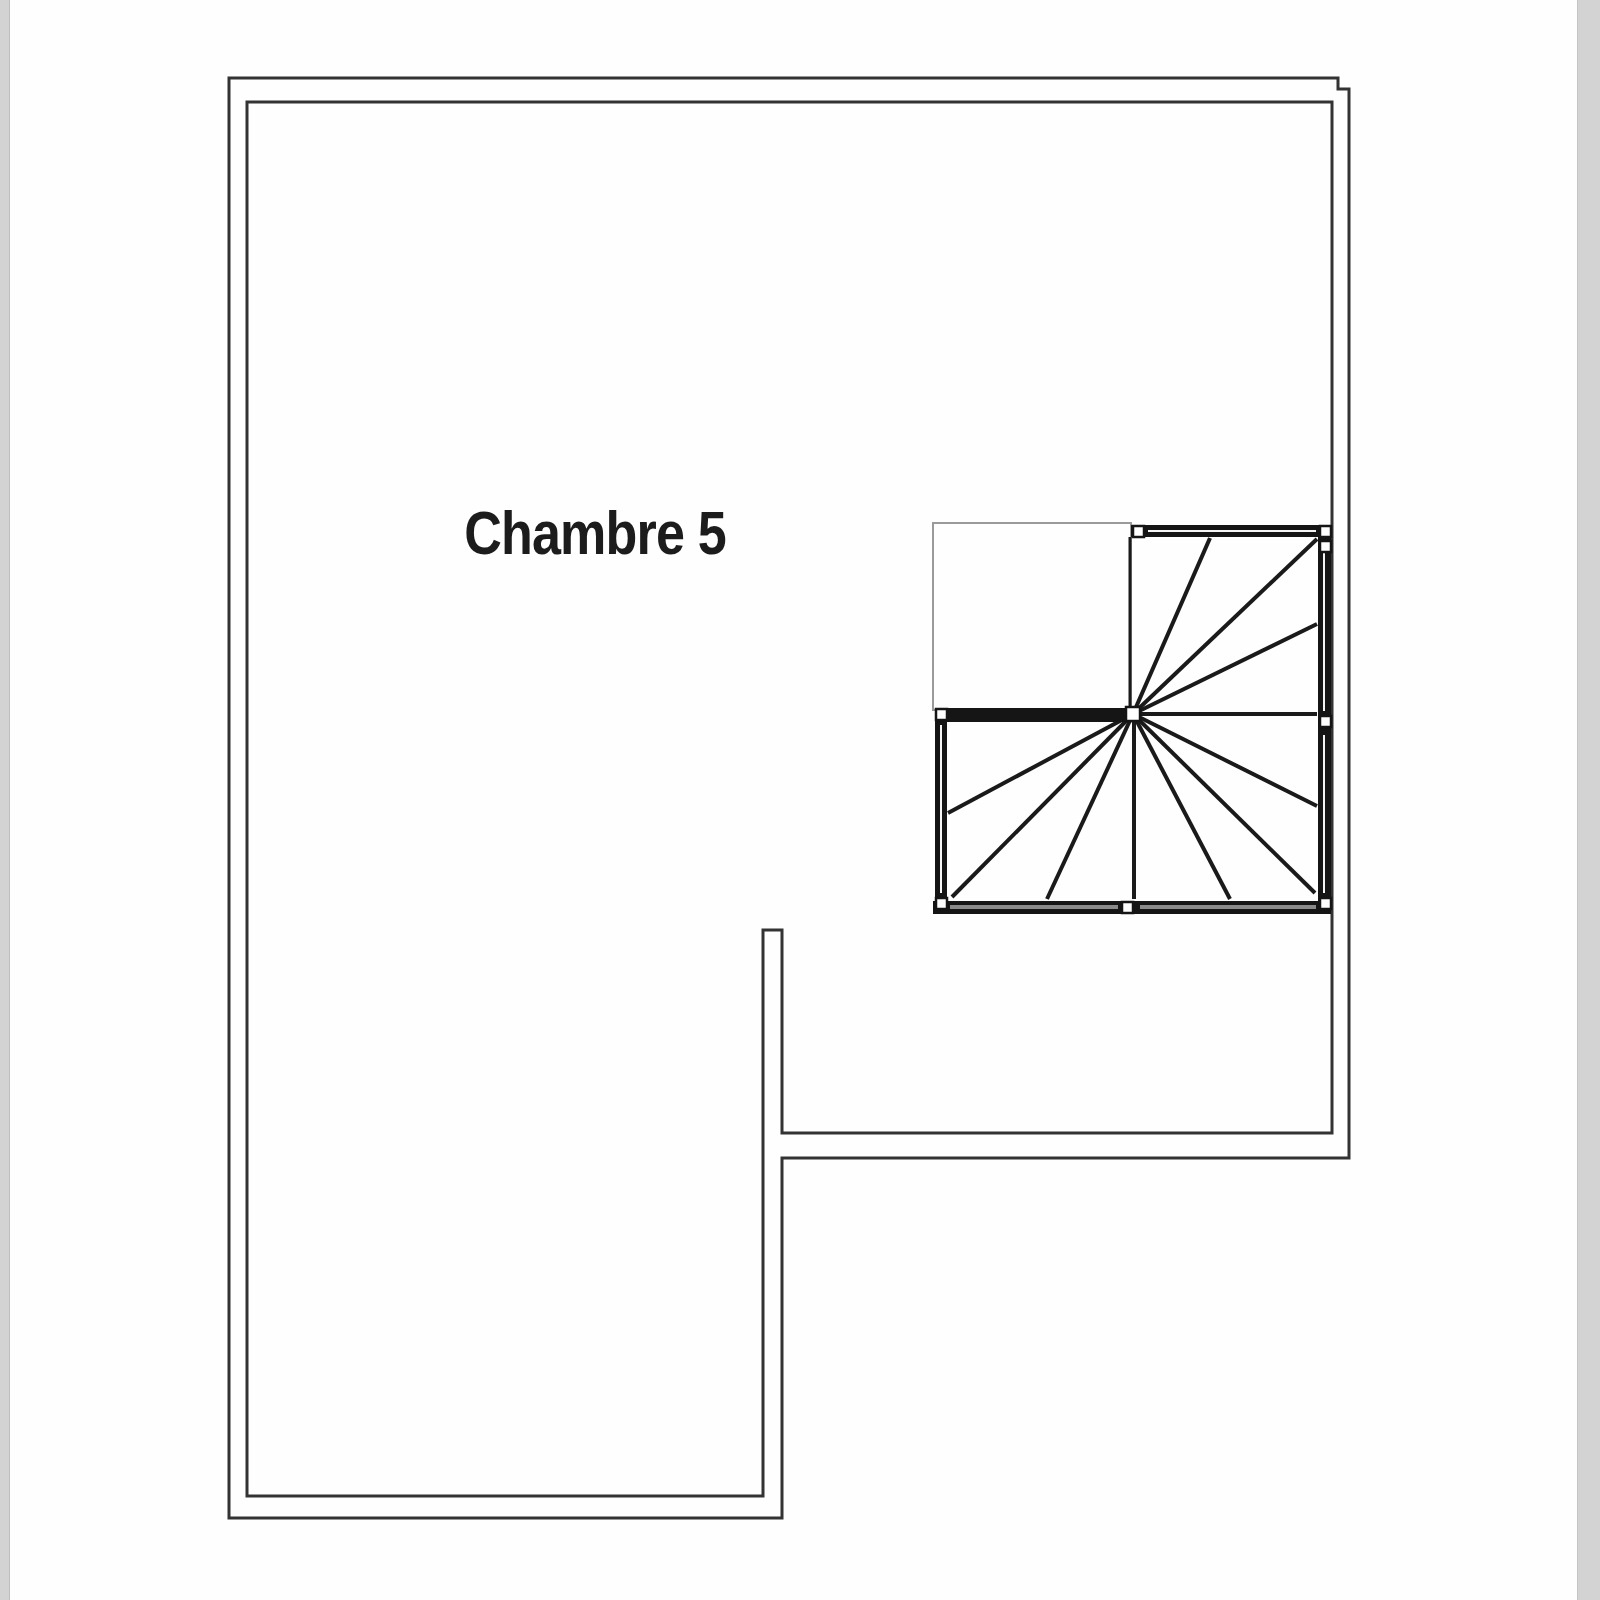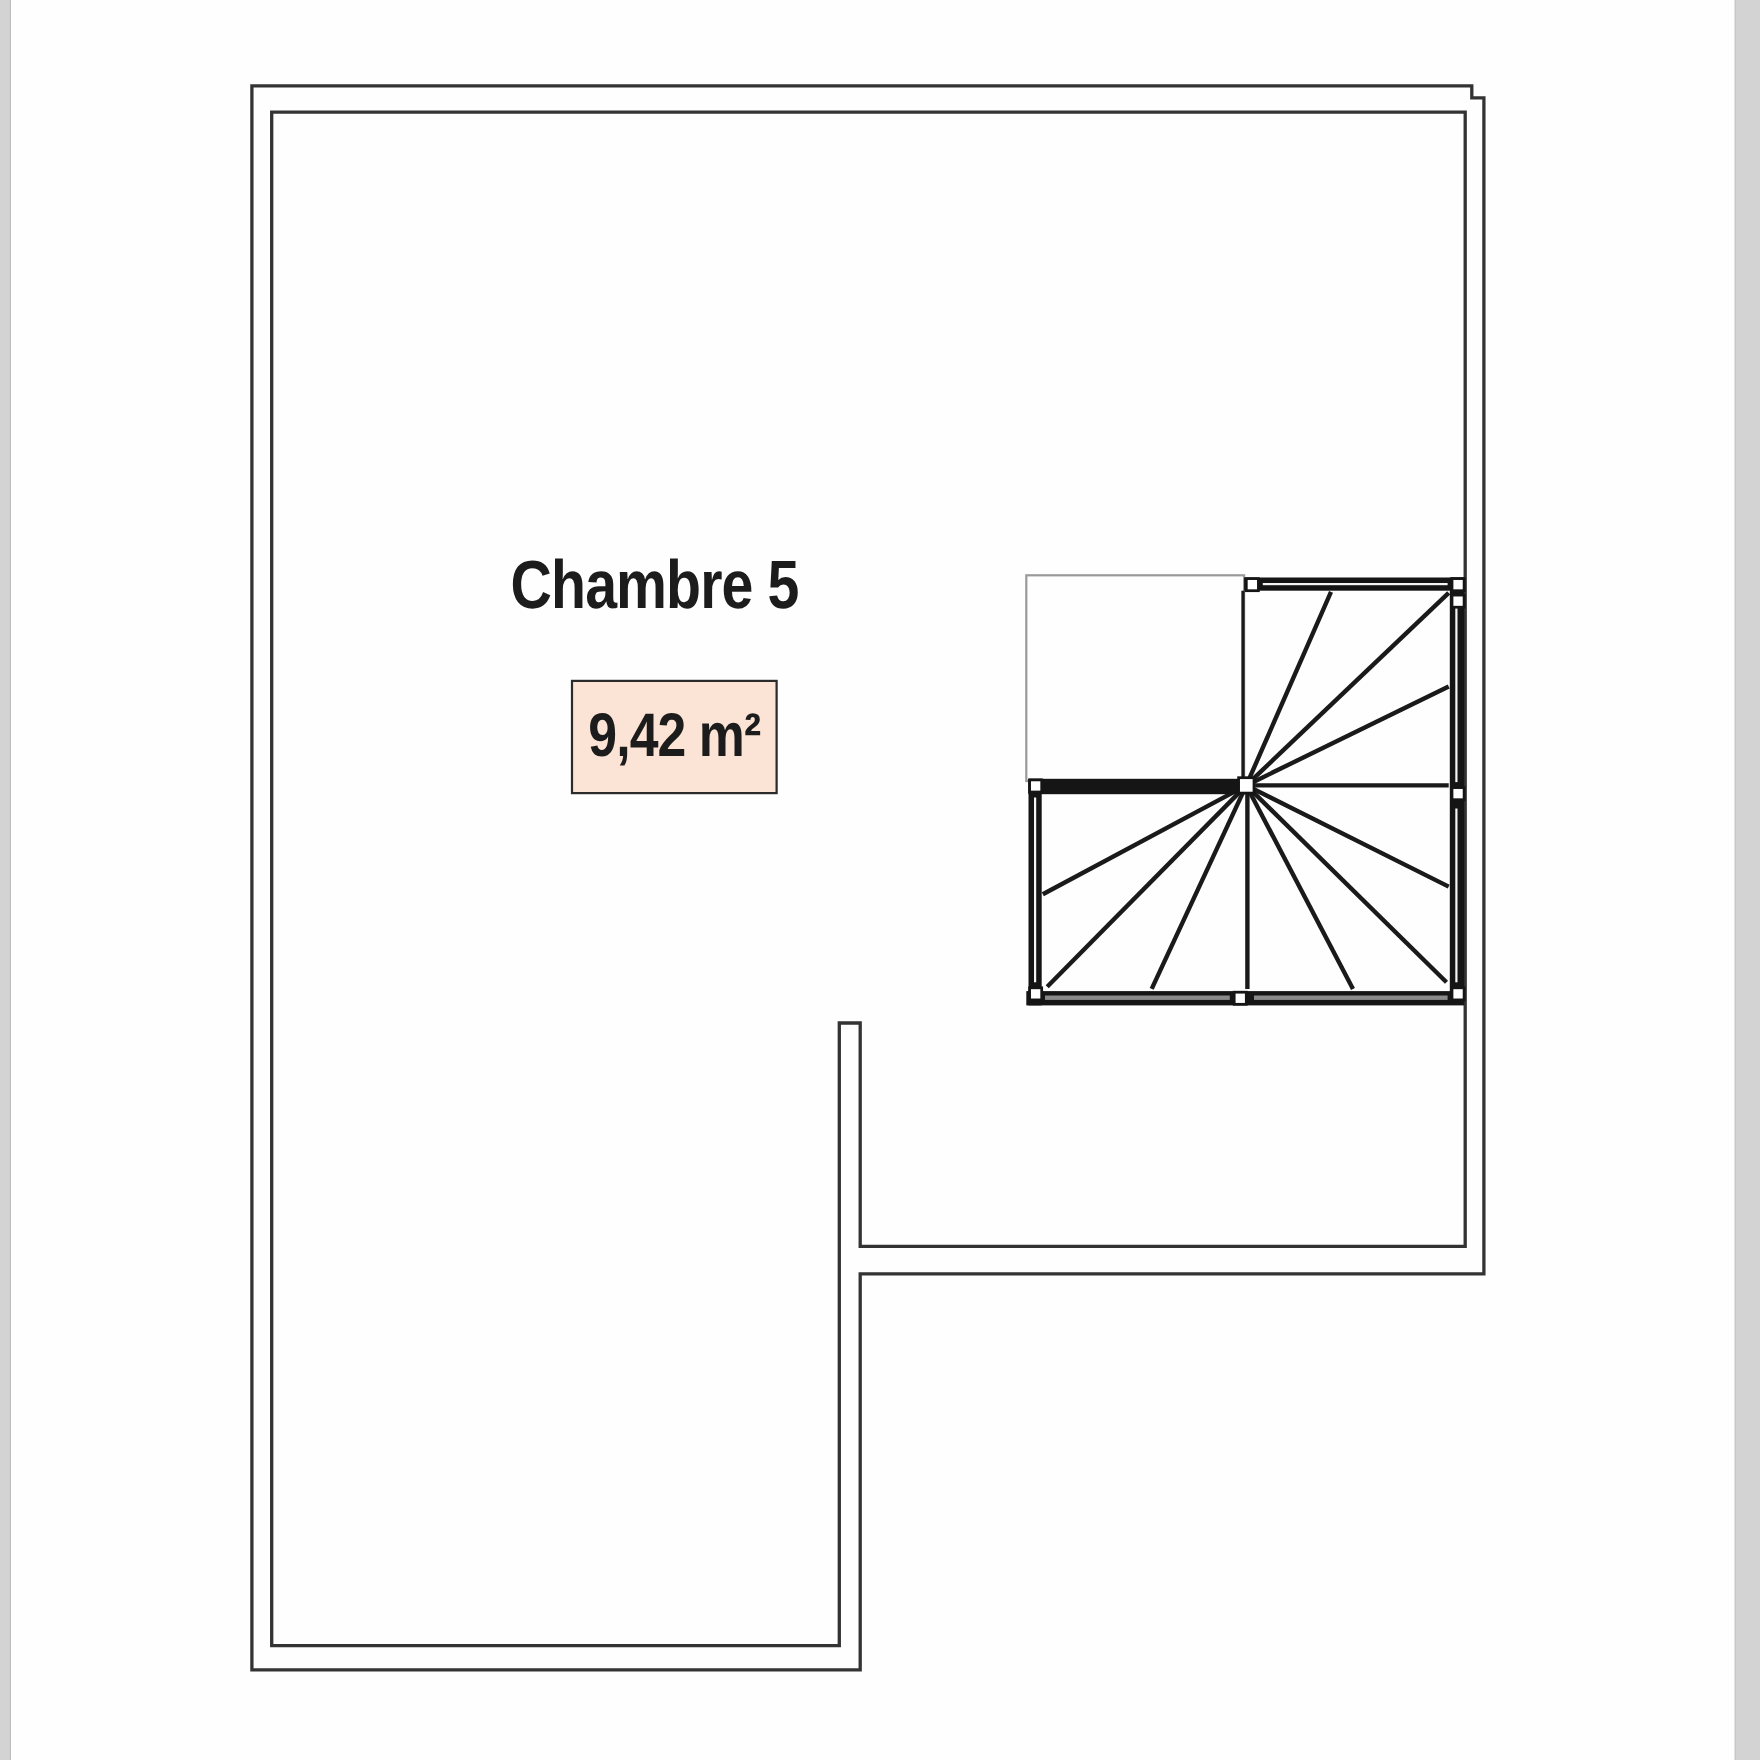--- a/index.html
+++ b/index.html
@@ -120,17 +120,14 @@
       <rect x="1320" y="898" width="11" height="11"></rect>
       <rect x="1122" y="902" width="11" height="11"></rect>
       <rect x="936" y="709" width="11" height="11"></rect>
       <rect x="936" y="898" width="11" height="11"></rect>
       <rect x="1126" y="707" width="14" height="14"></rect>
     </g>
   </svg>
 
   <div id="room-label" style="color: rgb(28, 28, 28);">Chambre 5</div>
 
-  <div id="area-badge" style="background-color: rgb(251, 228, 213); border-color: rgb(43, 43, 43);">
-    <span class="badge-text" style="color: rgb(28, 28, 28);">9,42 m²</span>
-  </div>
 
 </div>
 
 </body></html>

